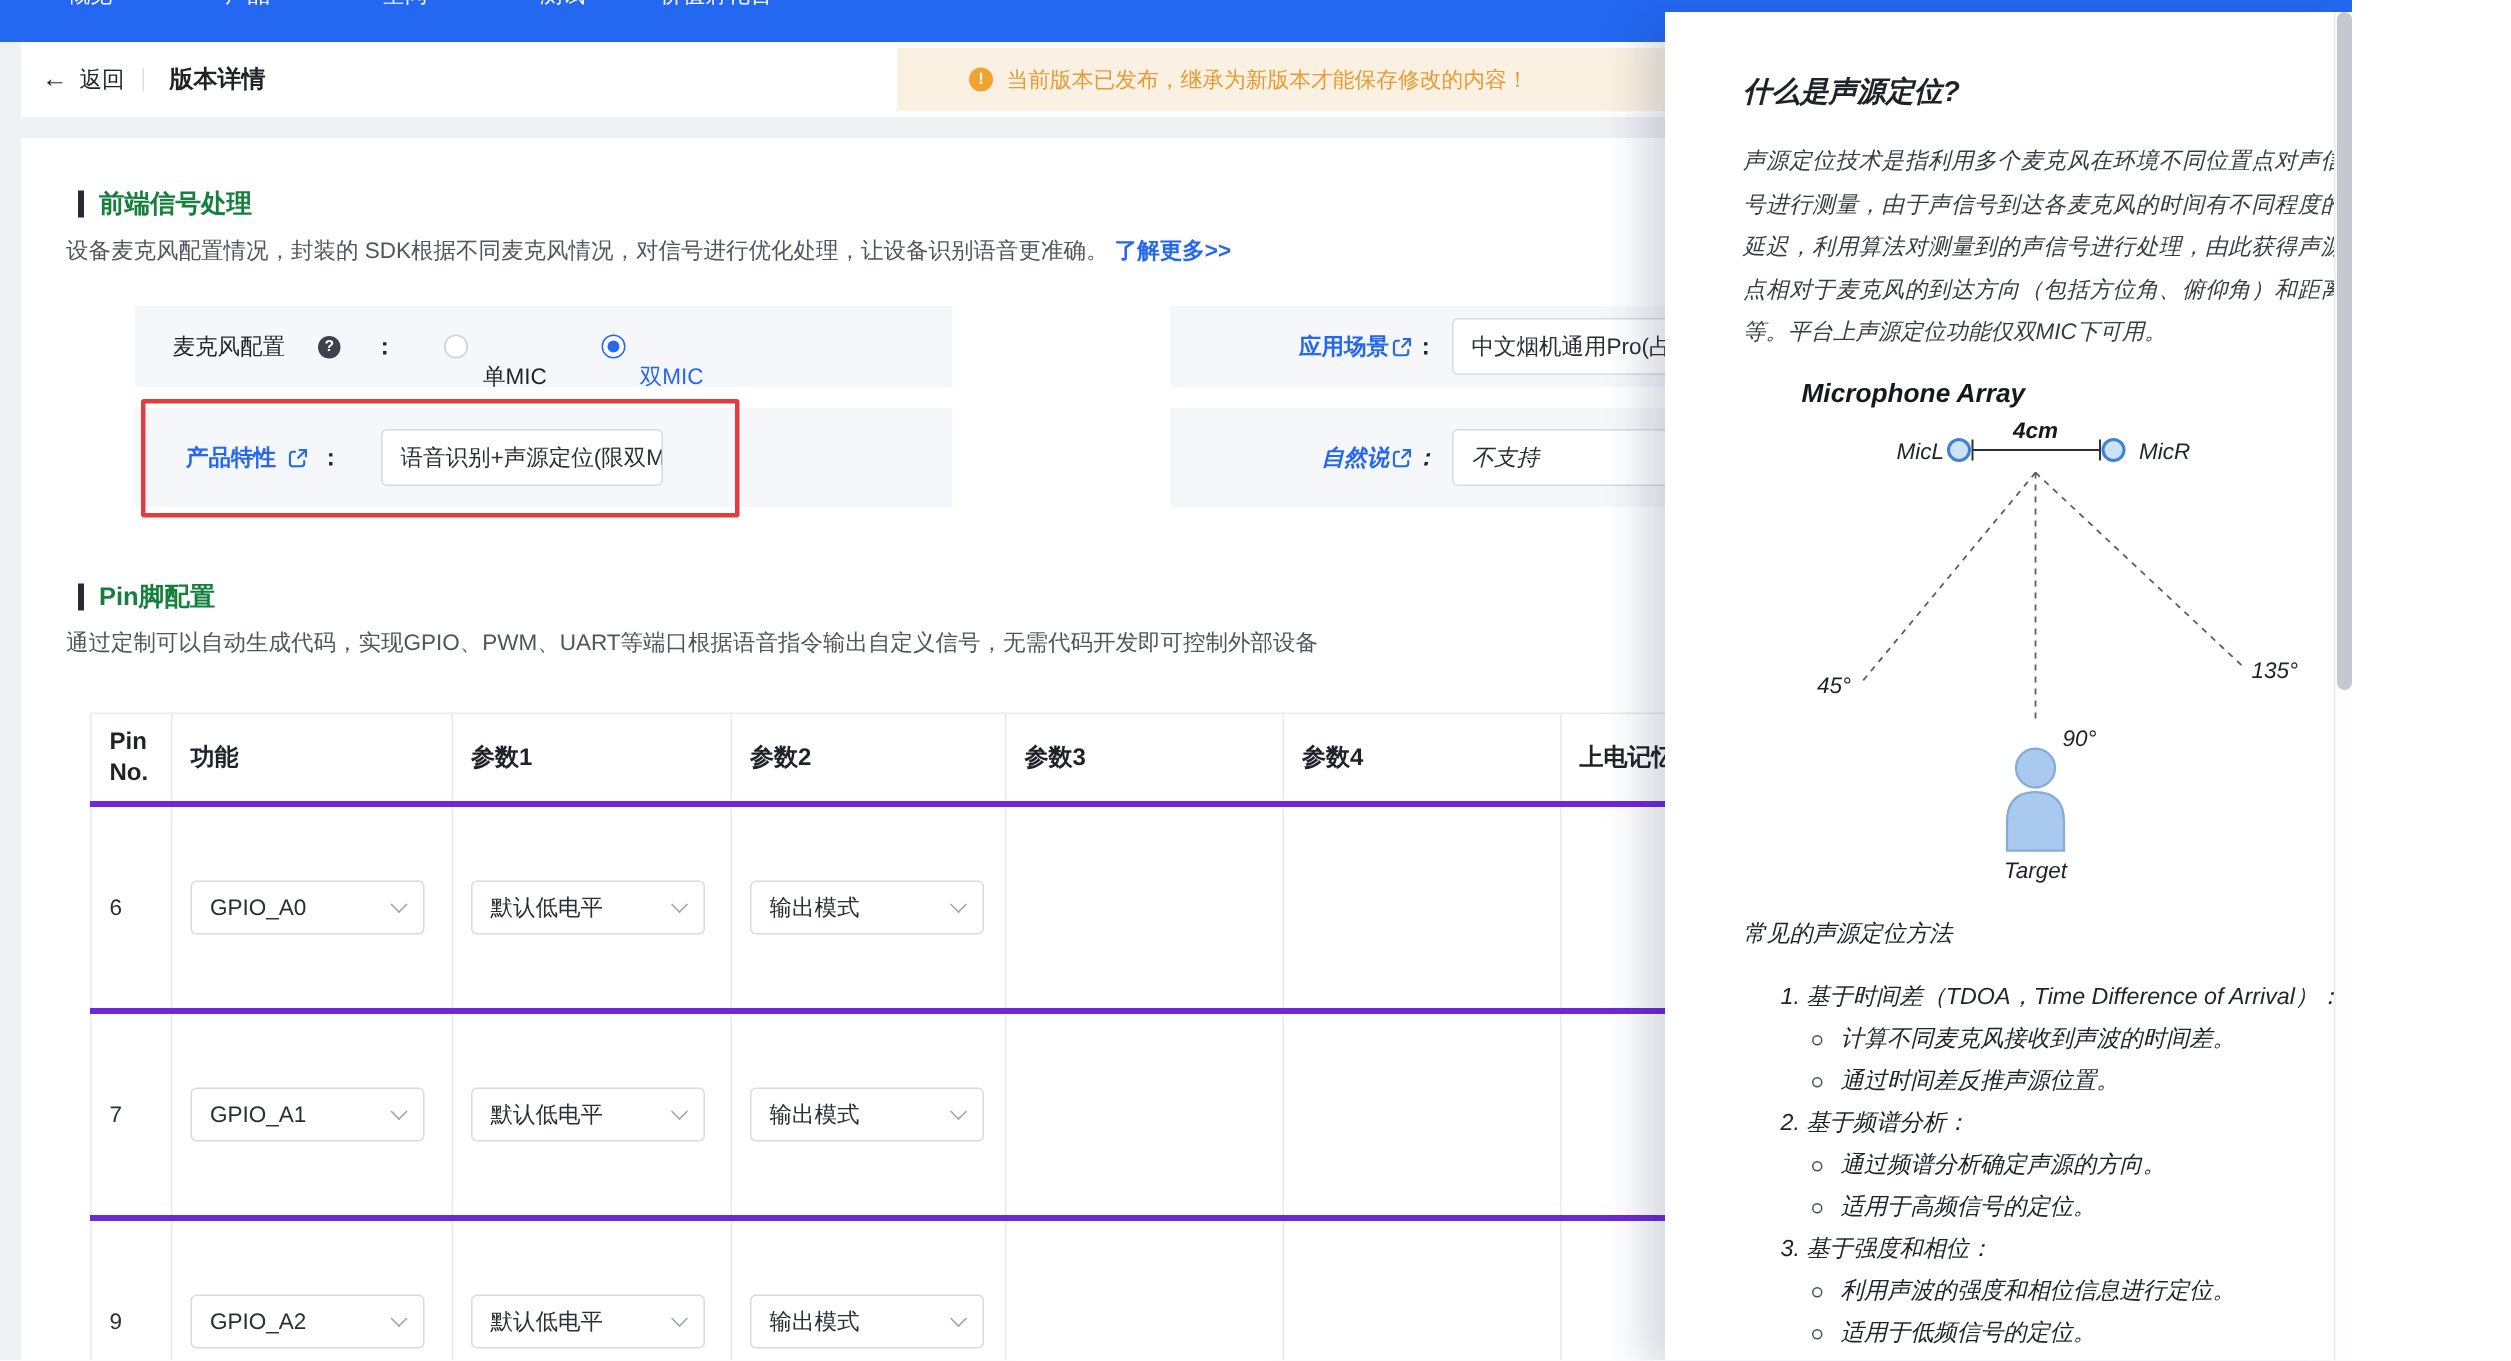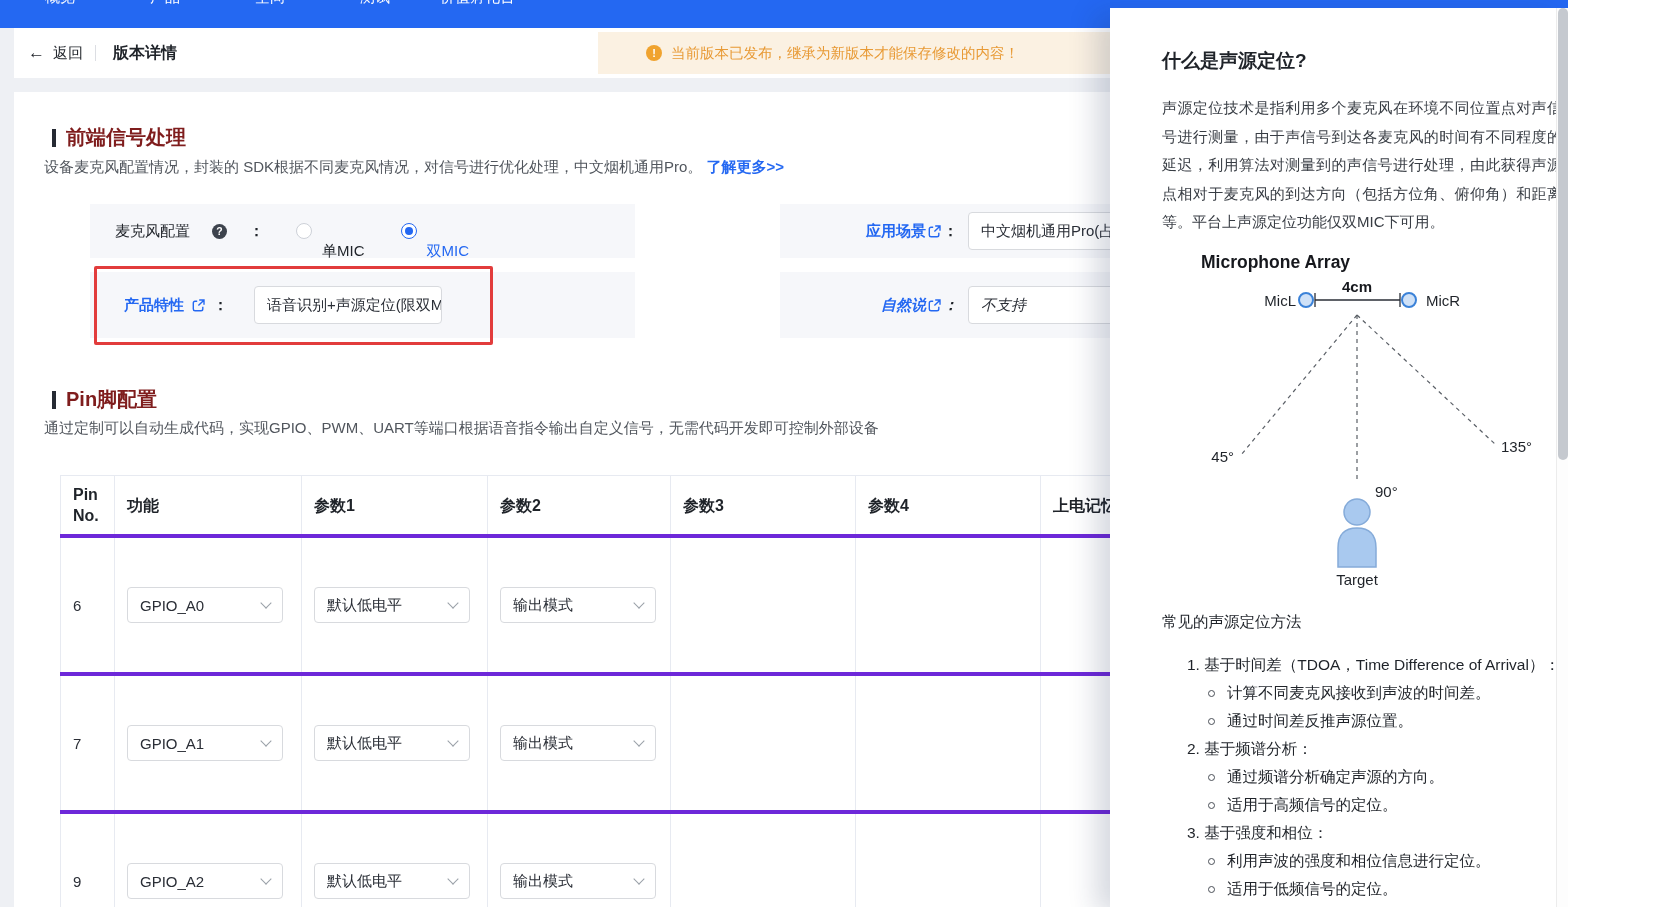--- a/index.html
+++ b/index.html
@@ -18,21 +18,21 @@
   .tb-divider { position:absolute; left:81px; top:17px; width:1px; height:16px; background:#dcdee3; }
   .page-title { position:absolute; left:99px; top:0; height:50px; display:flex; align-items:center; font-size:16px; font-weight:bold; color:#1f2329; }
   .warning { position:absolute; left:584px; top:4px; height:42px; width:574px; background:#fbf1e2; display:flex; align-items:center; padding-left:48px; gap:9px; }
   .warn-icon { width:16px; height:16px; border-radius:50%; background:#f0a32f; color:#fff; font-size:11px; font-weight:bold; display:flex; align-items:center; justify-content:center; flex:none; }
   .warn-text { font-size:14.5px; color:#e89a35; white-space:nowrap;text-align:right; }
 
   
   .content { position:absolute; left:14px; top:92px; width:1554px; height:815px; background:#fff; overflow:hidden; z-index:4; }
   .sec-title { position:absolute; display:flex; align-items:center; gap:10px; }
   .sec-bar { width:4px; height:18px; background:#262a33; }
-  .sec-title-text { font-size:20px; font-weight:bold; color:#7f1d1d; }
+  .sec-title-text { font-size:17px; font-weight:bold; color:#15803d; }
   .sec-desc { position:absolute; font-size:15px; color:#51565d; white-space:nowrap; }
   .learn-more { color:#2468f2; font-weight:bold; cursor:pointer; }
 
   .card { position:absolute; background:#f6f7fa; display:flex; align-items:center; }
   .card-a { left:76px; top:112px; width:545px; height:54px; padding-left:25px; gap:20px; }
   .card-b { left:76px; top:180px; width:545px; height:66px; padding-left:34px; gap:6px; }
   .card-c { left:766px; top:112px; width:420px; height:54px; }
   .card-d { left:766px; top:180px; width:420px; height:66px;font-style:italic; }
   .fld-label { font-size:15px; color:#1f2329; white-space:nowrap; }
   .fld-label-blue { font-size:15px; font-weight:bold; color:#2468f2; white-space:nowrap; }
@@ -61,21 +61,21 @@
   .trow.head { border-top:1px solid #e7eaf1; height:63px; font-weight:bold; font-size:16px; color:#1f2329; }
   .trow.body { height:138px; }
   .tcell { border-left:1px solid #e7eaf1; padding:0 12px; display:flex; align-items:center; }
   .tcell:last-child { border-right:1px solid #e7eaf1; }
   .c0 { width:54px; } .c1 { width:187px; } .c2 { width:186px; } .c3 { width:183px; }
   .c4 { width:185px; } .c5 { width:185px; } .c6 { width:360px; }
   .head .tcell { line-height:21px; }
   .dd-cell { width:156px; height:36px; font-size:15px; }
 
   
-  .panel { position:absolute; left:1110px; top:8px; width:458px; height:899px; background:#fff; box-shadow:-14px 6px 26px rgba(25,45,85,0.18); z-index:50; overflow:hidden; }
+  .panel { position:absolute; left:1110px; top:8px; width:458px; height:899px; background:#fff; box-shadow:-14px 6px 26px rgba(25,45,85,0.18); z-index:50; overflow:hidden;font-style:italic; }
   .panel-title { position:absolute; left:52px; top:40px; font-size:19px; font-weight:bold; color:#1f2329; }
   .panel-intro { position:absolute; left:52px; top:86px; width:400px; font-size:15px; line-height:28.5px; color:#383d44; text-align:justify; }
   .diagram { position:absolute; left:66px; top:237px; }
   .dg-title { font-size:17.5px; font-weight:bold; fill:#16181d; }
   .dg-label { font-size:15px; fill:#1f2329; }
   .dg-dist { font-size:15px; font-weight:bold; fill:#16181d; }
   .measure { stroke:#2a2e36; stroke-width:1.3; }
   .dash { stroke:#5a5f66; stroke-width:1.2; stroke-dasharray:4 4; }
   .mic-dot { fill:#cfe1f7; stroke:#3b82d8; stroke-width:2; }
   .person-shape { fill:#a9c9ef; stroke:#85abd9; stroke-width:1.5; }
@@ -117,21 +117,21 @@
     </div>
   </div>
 
   <div class="content">
 
     <div class="sec-title" style="left:38px; top:32px;">
       <span class="sec-bar"></span>
       <span class="sec-title-text">前端信号处理</span>
     </div>
     <div class="sec-desc" style="left:30px; top:66px;">
-      <span>设备麦克风配置情况，封装的 SDK根据不同麦克风情况，对信号进行优化处理，中文烟机通用Pro。</span>
+      <span>设备麦克风配置情况，封装的 SDK根据不同麦克风情况，对信号进行优化处理，让设备识别语音更准确。</span>
       <span class="learn-more">了解更多&gt;&gt;</span>
     </div>
 
     <div class="card card-a">
       <span class="fld-label">麦克风配置</span>
       <span class="help-icon">?</span>
       <span class="colon">：</span>
       <span class="radio-group">
         <span class="radio off"></span>
         <span class="radio-label">单MIC</span>

